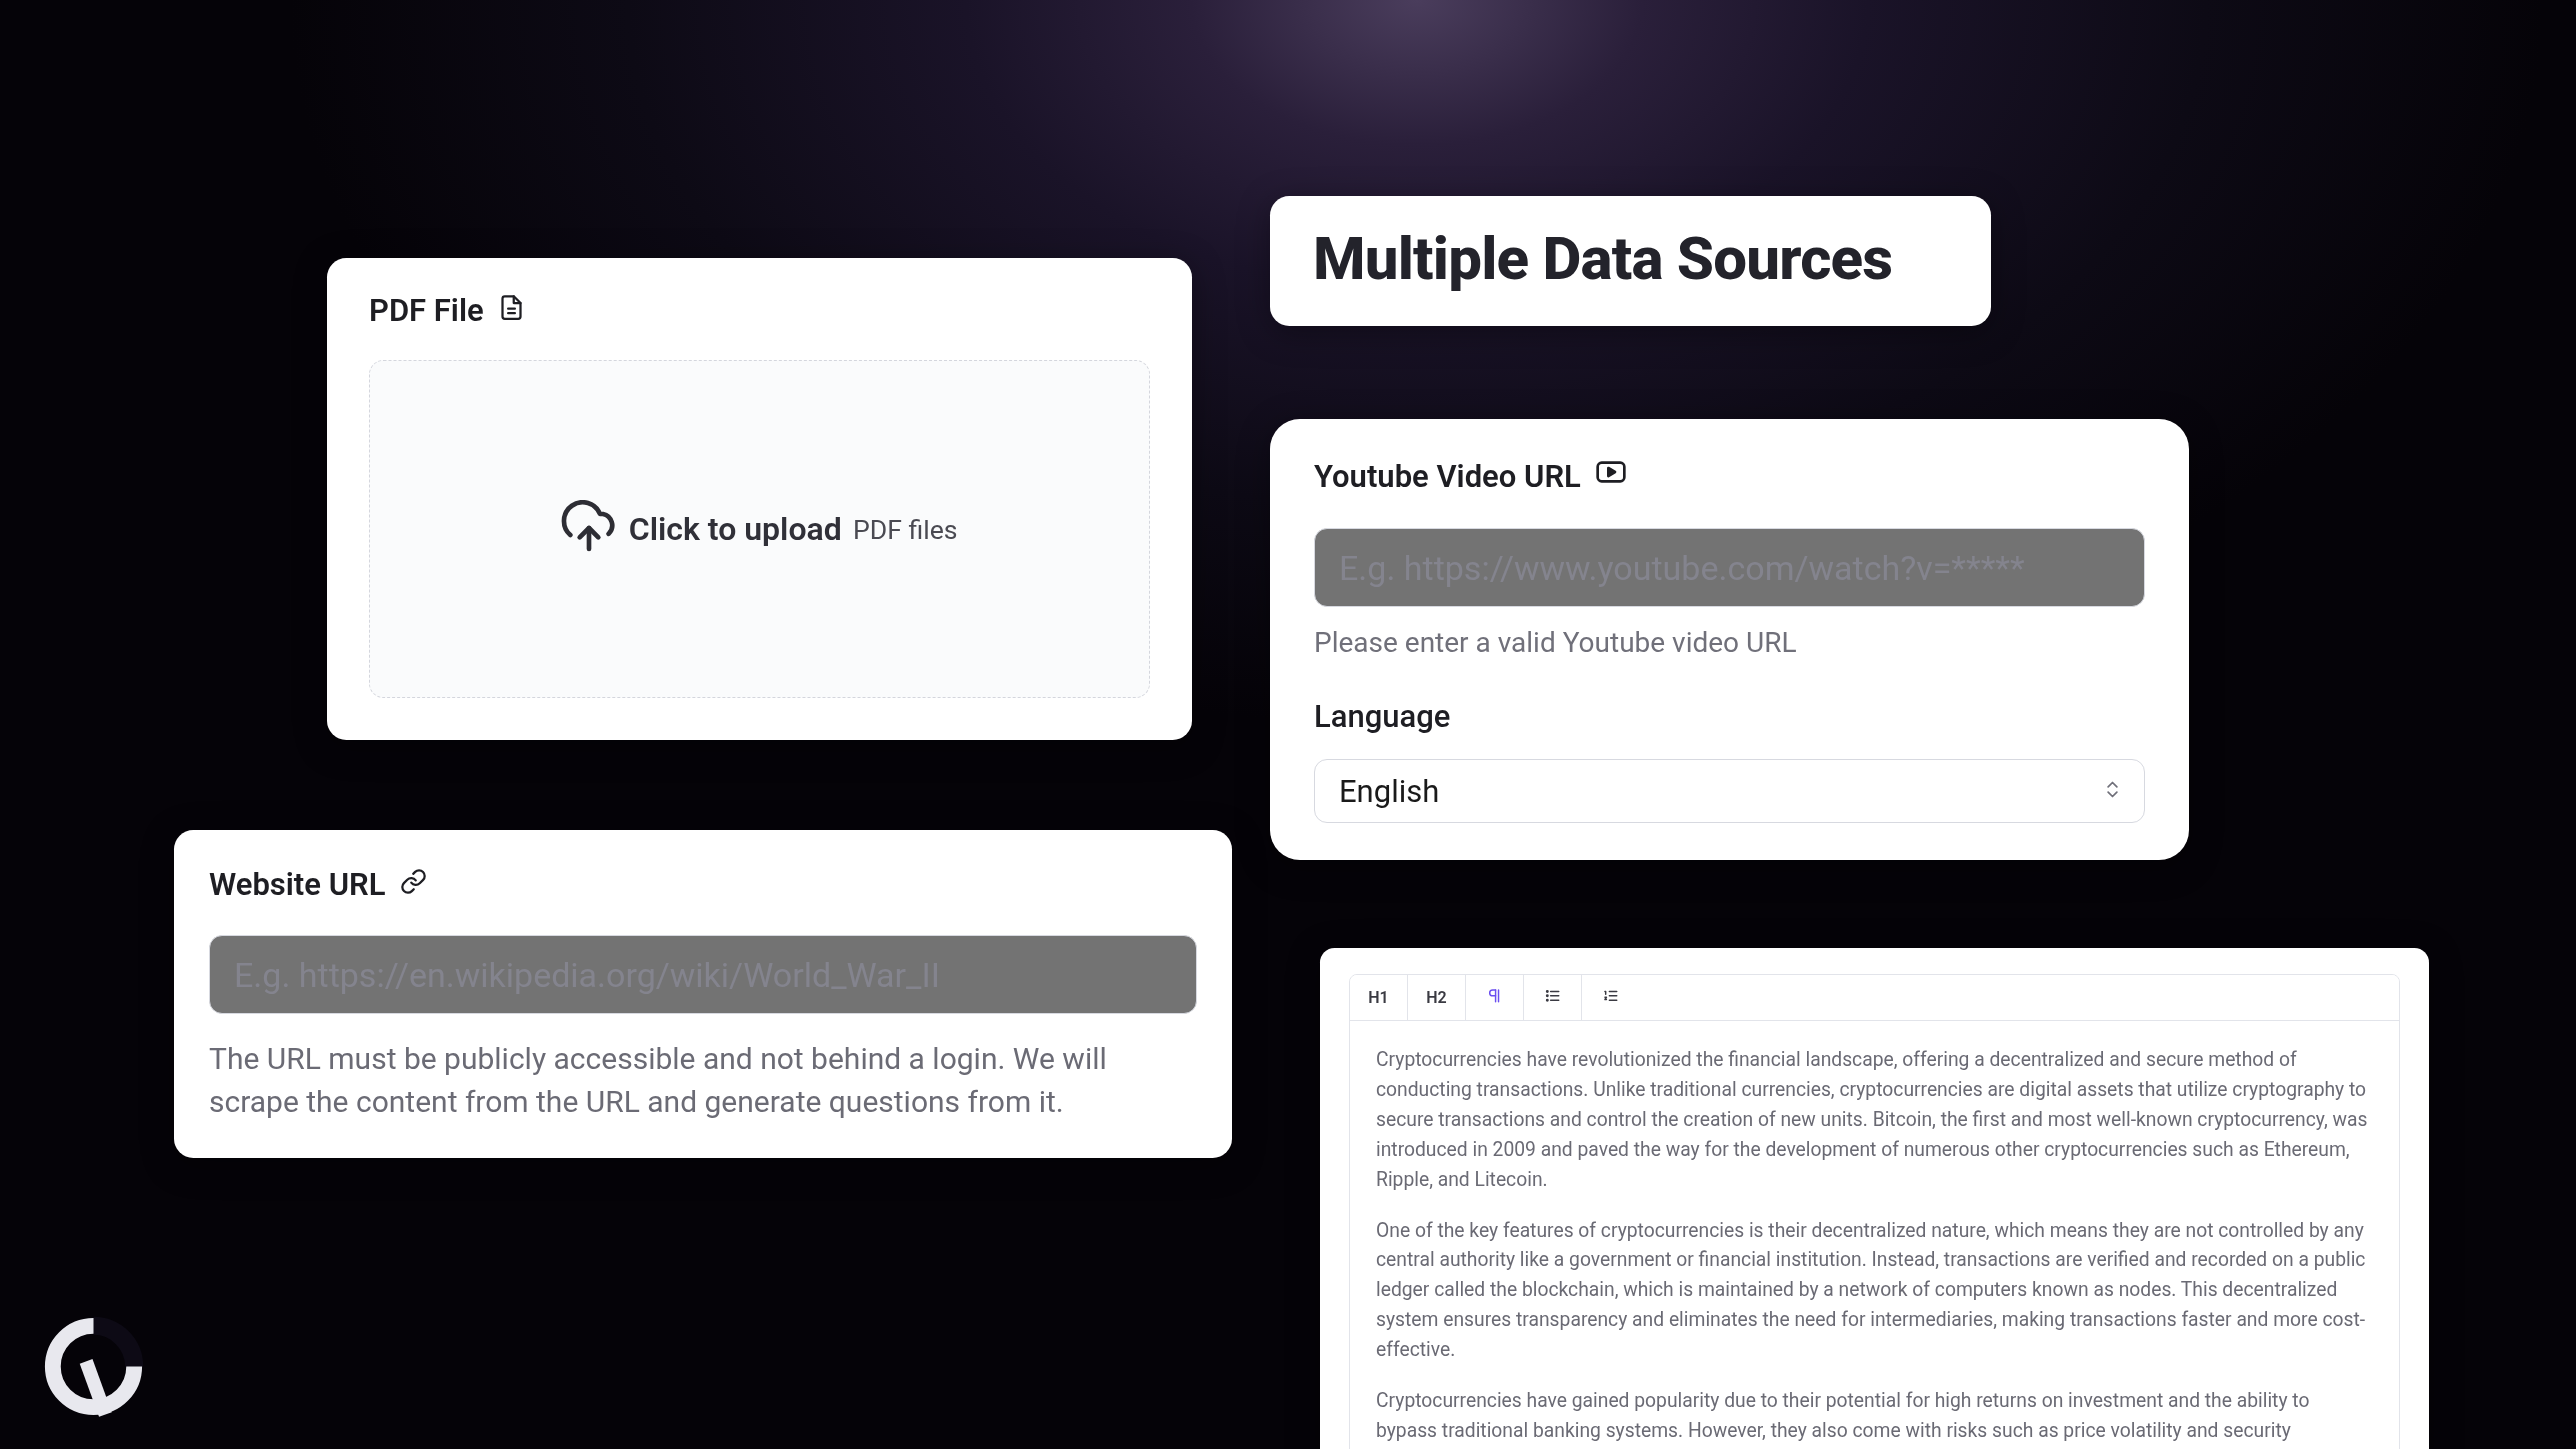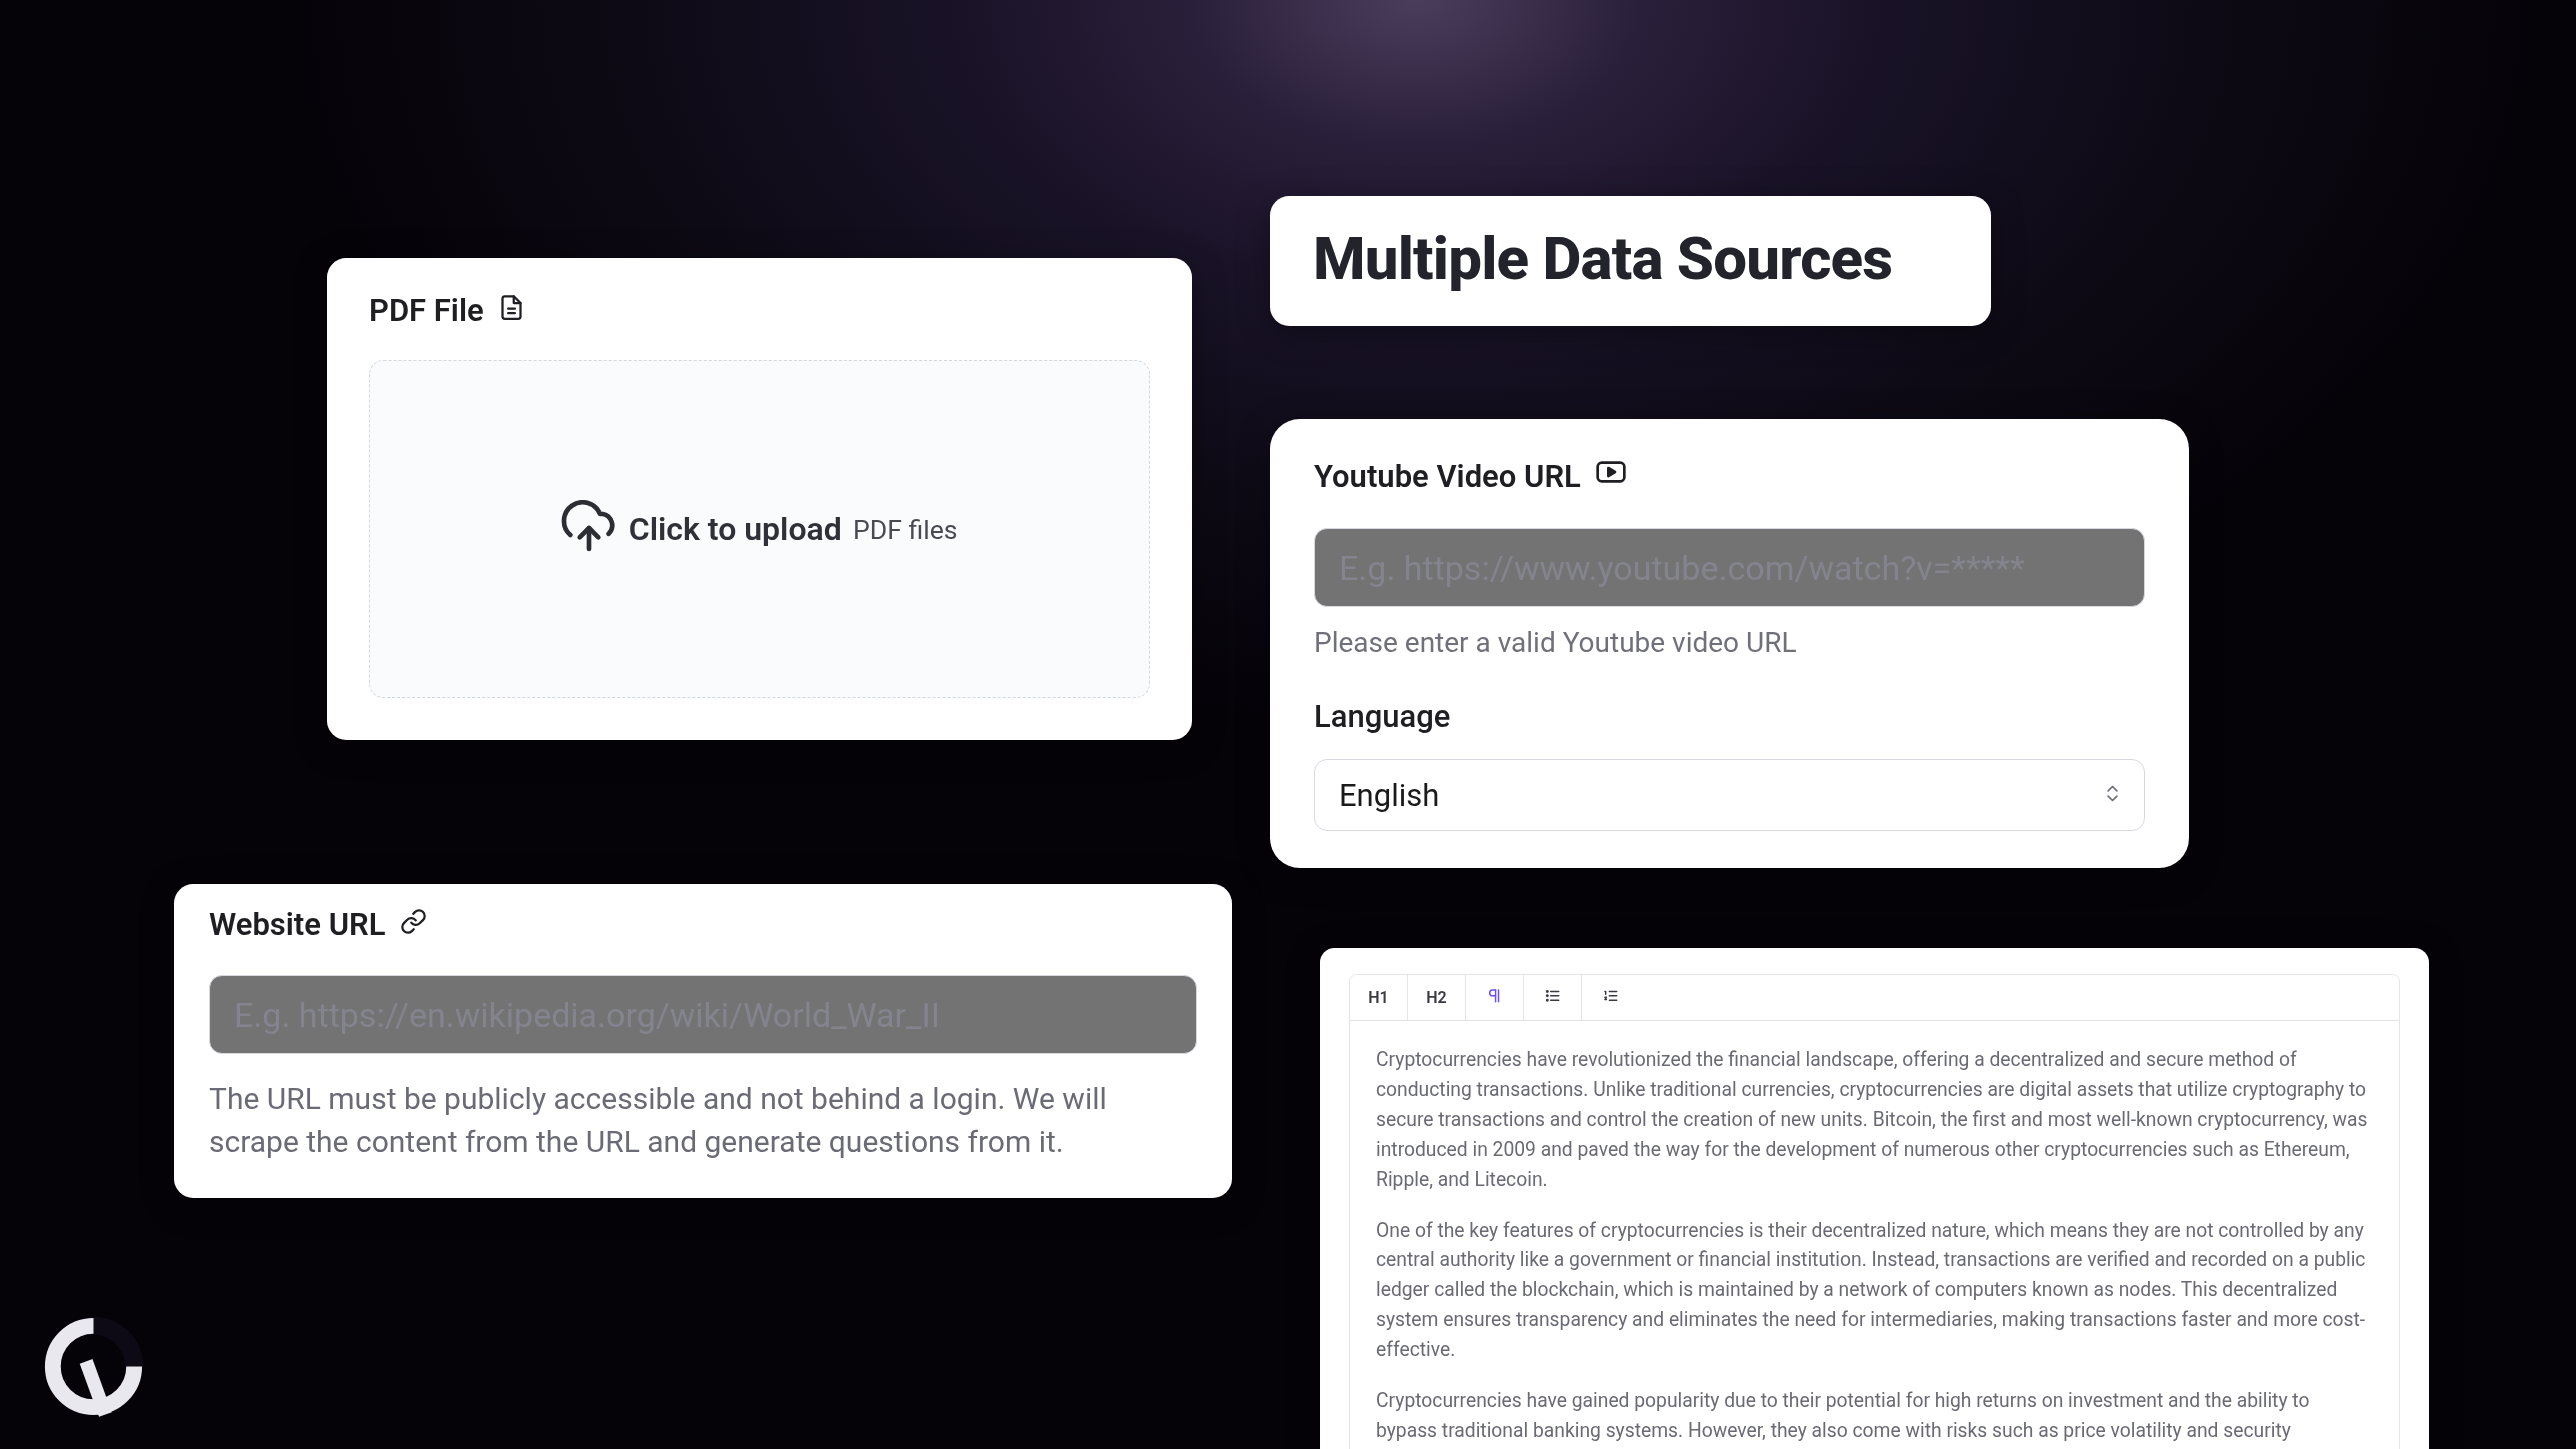--- a/index.html
+++ b/index.html
@@ -46,23 +46,23 @@
   align-items: center;
   justify-content: center;
   gap: 11.3px;
   cursor: pointer;
 }
 .dz-main { font-size: 32px; font-weight: 600; color: #303038; }
 .dz-sub  { font-size: 26.6px; color: #4a4a52; }
 
 
 .web-card {
-  left: 174px; top: 884px;
+  left: 174px; top: 830px;
   width: 1058px;
-  padding: 22px 35px 34px;
+  padding: 36px 35px 34px;
 }
 .text-input {
   width: 100%;
   margin-top: 32px;
   height: 79px;
   border: 1.6px solid #d7d9e0;
   border-radius: 13px;
   padding: 0 24px;
   font-size: 34px;
   color: #222;
@@ -80,21 +80,21 @@
   border-radius: 30px;
 }
 .yt-helper { margin-top: 19.3px; font-size: 28px; color: #70707a; }
 .yt-lang-label { margin-top: 39px; font-size: 31px; font-weight: 500; color: #1e1e23; }
 .select-wrap {
   margin-top: 24px;
   position: relative;
 }
 .faux-select {
   width: 100%;
-  height: 72px;
+  height: 64px;
   border: 1.6px solid #d7d9e0;
   border-radius: 13px;
   background: #fff;
   display: flex;
   align-items: center;
   padding: 0 24px;
   font-size: 31px;
   cursor: pointer;
 }
 .sel-caret {

